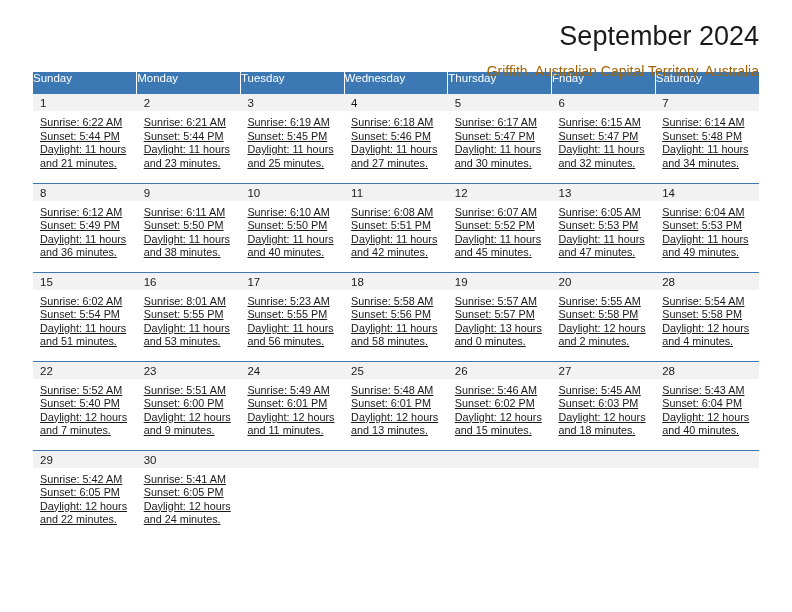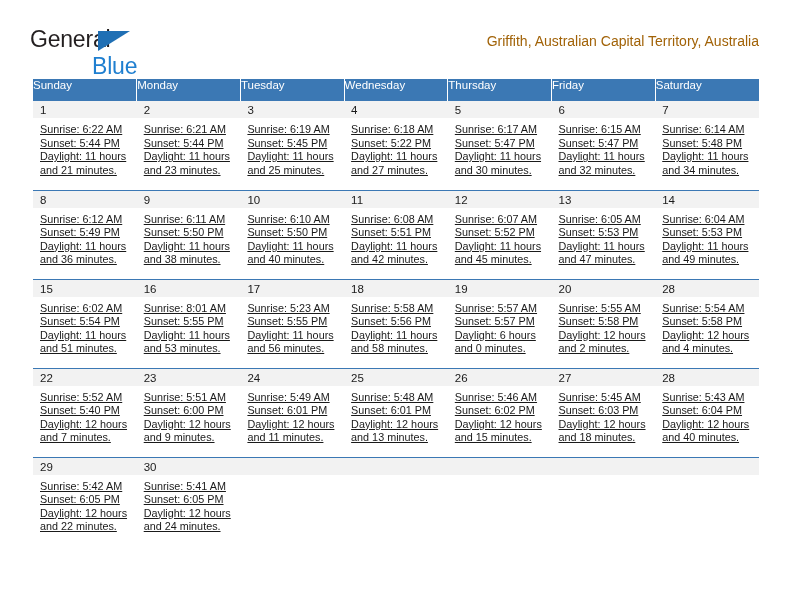--- a/index.html
+++ b/index.html
@@ -71,21 +71,21 @@
   }
   .cal-subtitle {
     font-size: 14px;
     color: #a16207;
     margin-top: 11px;
     white-space: nowrap;
   }
 
   
   .calendar {
-    margin: 7px 33px;
+    margin: 0 33px;
     width: 726px;
   }
   table.cal-table {
     width: 726px;
     border-collapse: collapse;
     table-layout: fixed;
   }
   table.cal-table th,
   table.cal-table td {
     width: 103.71px;
@@ -135,29 +135,23 @@
   }
   .cell-body div { white-space: nowrap; }
   .cell-body .daylight-wrap { white-space: normal; }
   td.empty .cell-body { visibility: hidden; }
 </style>
 </head>
 <body>
 
 <div class="page-header">
 
-  <div class="brand">
-    <span class="brand-row1">
-      <span>General</span>
-      <span class="brand-triangle"></span>
-    </span>
-    <span class="brand-row2">Blue</span>
-  </div>
 
   <div class="title-block">
+    <div class="cal-title">September 2024</div>
     <div class="cal-subtitle">Griffith, Australian Capital Territory, Australia</div>
   </div>
 
 </div>
 
 <div class="calendar">
   <table class="cal-table">
     <thead>
       <tr>
         <th>Sunday</th>
@@ -192,21 +186,21 @@
             <div class="cell-body">
               <div>Sunrise: 6:19 AM</div>
               <div>Sunset: 5:45 PM</div>
               <div class="daylight-wrap">Daylight: 11 hours and 25 minutes.</div>
             </div>
           </td>
           <td>
             <div class="daynum-band">4</div>
             <div class="cell-body">
               <div>Sunrise: 6:18 AM</div>
-              <div>Sunset: 5:22 PM</div>
+              <div>Sunset: 5:46 PM</div>
               <div class="daylight-wrap">Daylight: 11 hours and 27 minutes.</div>
             </div>
           </td>
           <td>
             <div class="daynum-band">5</div>
             <div class="cell-body">
               <div>Sunrise: 6:17 AM</div>
               <div>Sunset: 5:47 PM</div>
               <div class="daylight-wrap">Daylight: 11 hours and 30 minutes.</div>
             </div>
@@ -317,21 +311,21 @@
               <div>Sunrise: 5:58 AM</div>
               <div>Sunset: 5:56 PM</div>
               <div class="daylight-wrap">Daylight: 11 hours and 58 minutes.</div>
             </div>
           </td>
           <td>
             <div class="daynum-band">19</div>
             <div class="cell-body">
               <div>Sunrise: 5:57 AM</div>
               <div>Sunset: 5:57 PM</div>
-              <div class="daylight-wrap">Daylight: 6 hours and 0 minutes.</div>
+              <div class="daylight-wrap">Daylight: 13 hours and 0 minutes.</div>
             </div>
           </td>
           <td>
             <div class="daynum-band">20</div>
             <div class="cell-body">
               <div>Sunrise: 5:55 AM</div>
               <div>Sunset: 5:58 PM</div>
               <div class="daylight-wrap">Daylight: 12 hours and 2 minutes.</div>
             </div>
           </td>

